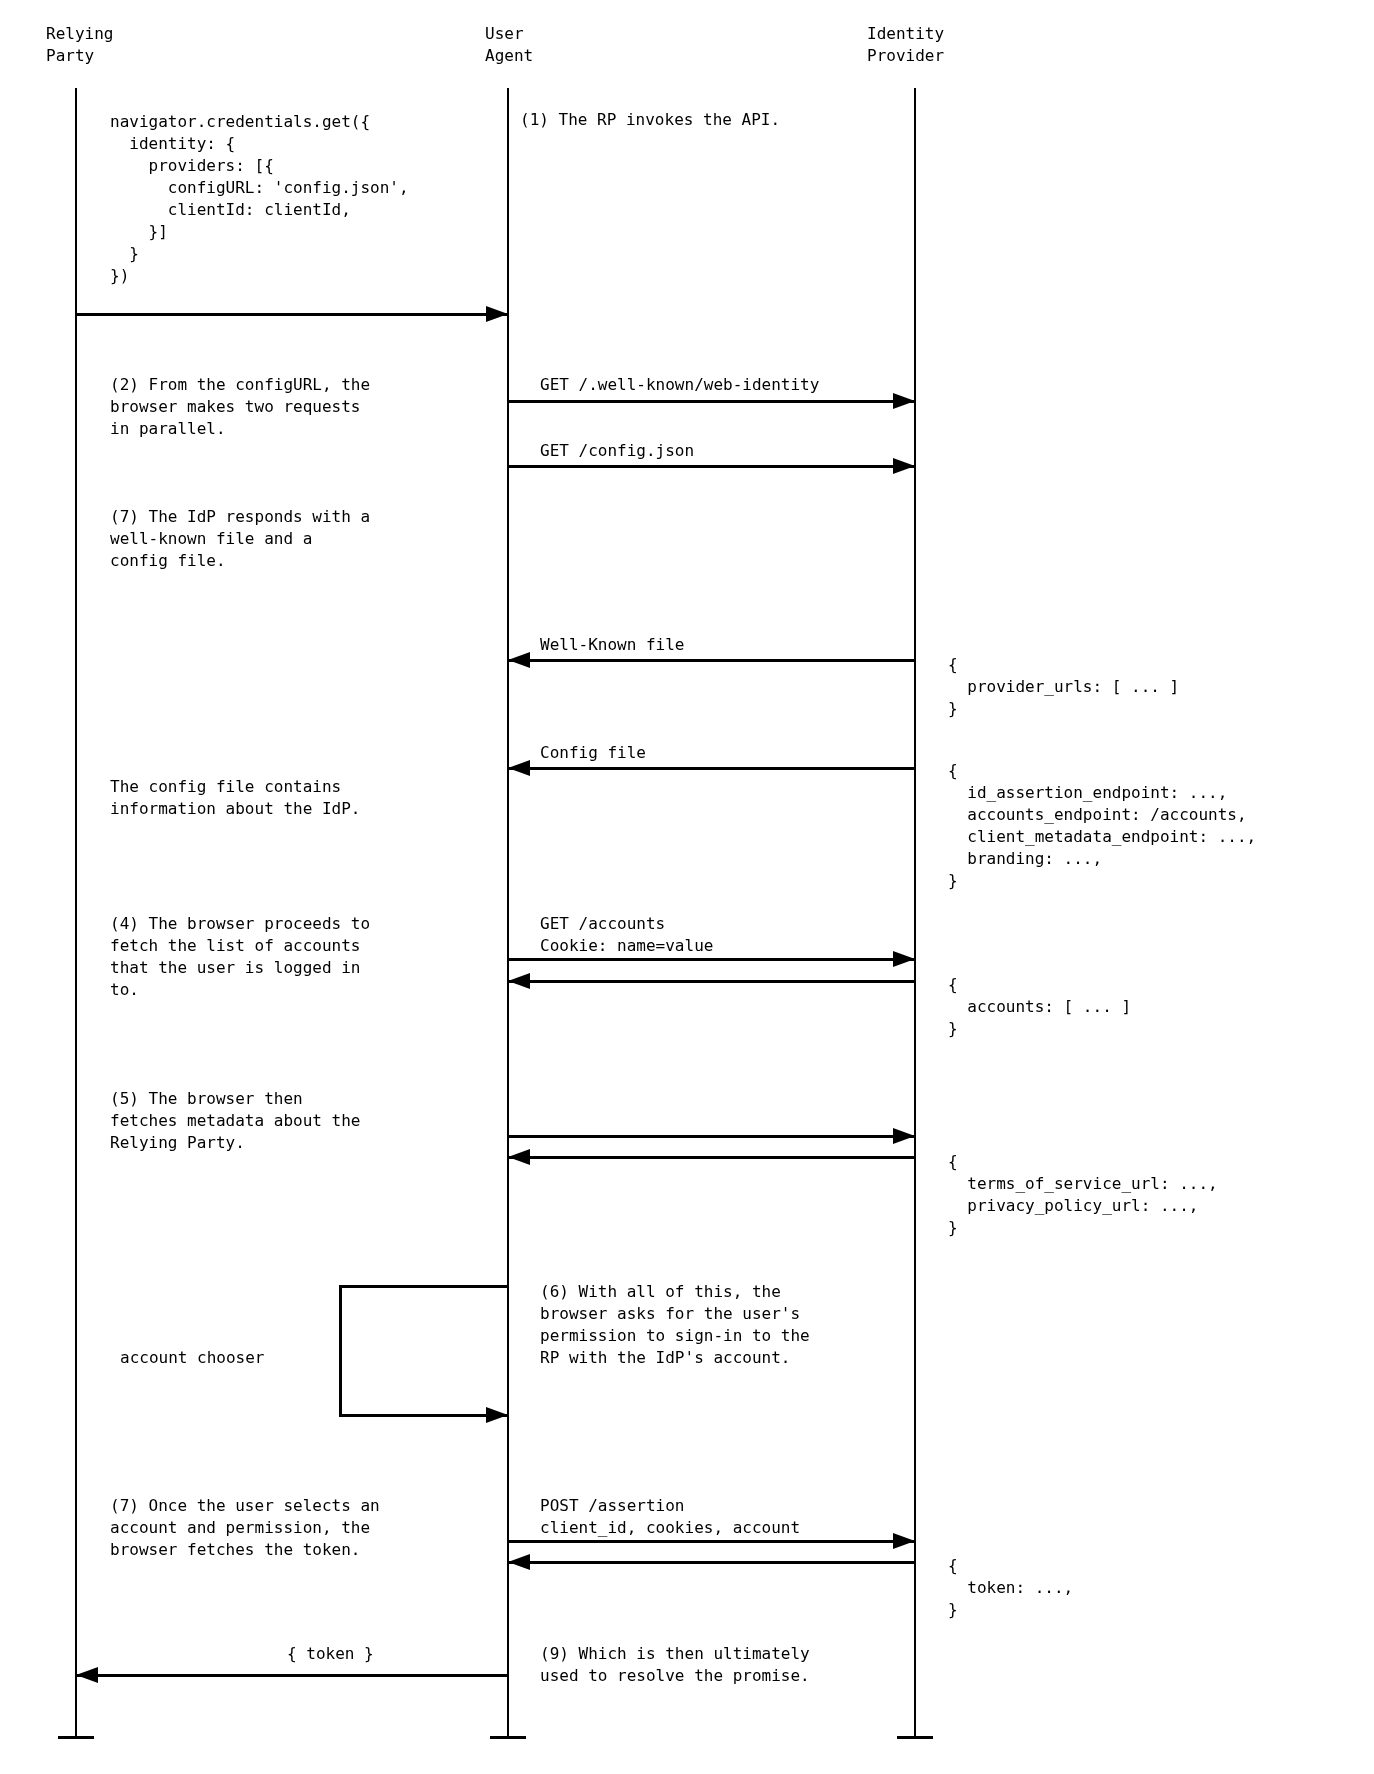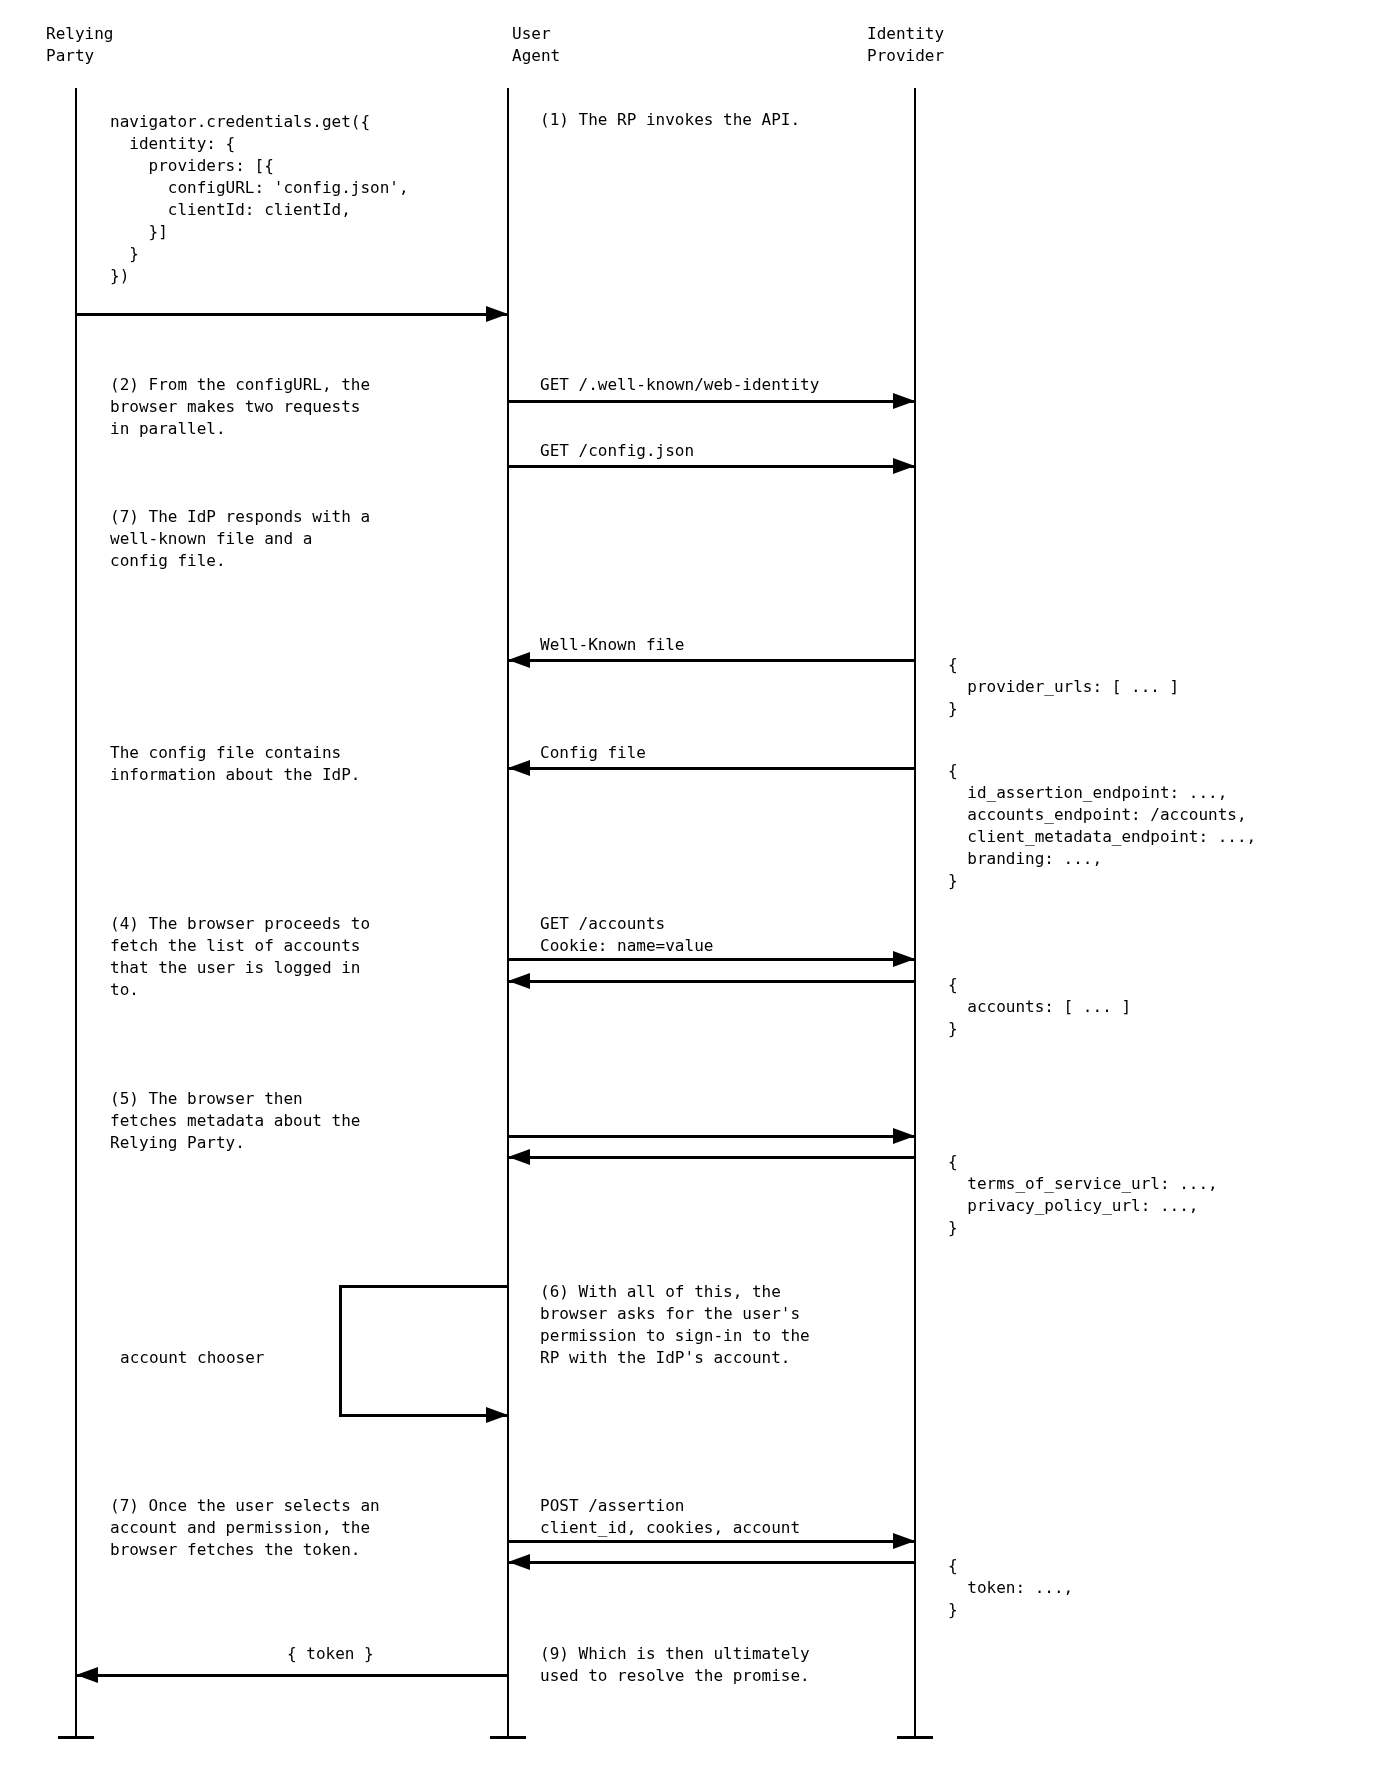--- a/index.html
+++ b/index.html
@@ -26,21 +26,21 @@
   .line-h { position:absolute; height:3px; background:#000; }
   .line-v { position:absolute; width:3px; background:#000; }
 </style>
 </head>
 <body>
 
 <div class="canvas">
 
   <div class="txt" style="left:46px;top:23px">Relying
 Party</div>
-  <div class="txt" style="left:512px;top:23px">User
+  <div class="txt" style="left:485px;top:23px">User
 Agent</div>
   <div class="txt" style="left:867px;top:23px">Identity
 Provider</div>
 
   <div class="lifeline" style="left:75px;top:88px;height:1650px"></div>
   <div class="lifeline" style="left:507px;top:88px;height:1650px"></div>
   <div class="lifeline" style="left:914px;top:88px;height:1650px"></div>
 
   <div class="tick" style="left:58px;top:1736px"></div>
   <div class="tick" style="left:490px;top:1736px"></div>
@@ -53,36 +53,36 @@
       clientId: clientId,
     }]
   }
 })</div>
   <div class="txt" style="left:110px;top:374px">(2) From the configURL, the
 browser makes two requests
 in parallel.</div>
   <div class="txt" style="left:110px;top:506px">(7) The IdP responds with a
 well-known file and a
 config file.</div>
-  <div class="txt" style="left:110px;top:742px">The config file contains
+  <div class="txt" style="left:110px;top:776px">The config file contains
 information about the IdP.</div>
   <div class="txt" style="left:110px;top:913px">(4) The browser proceeds to
 fetch the list of accounts
 that the user is logged in
 to.</div>
   <div class="txt" style="left:110px;top:1088px">(5) The browser then
 fetches metadata about the
 Relying Party.</div>
   <div class="txt" style="left:120px;top:1347px">account chooser</div>
   <div class="txt" style="left:110px;top:1495px">(7) Once the user selects an
 account and permission, the
 browser fetches the token.</div>
   <div class="txt" style="left:287px;top:1643px">{ token }</div>
 
-  <div class="txt" style="left:540px;top:109px">(1) The RP invokes the API.</div>
+  <div class="txt" style="left:520px;top:109px">(1) The RP invokes the API.</div>
   <div class="txt" style="left:540px;top:374px">GET /.well-known/web-identity</div>
   <div class="txt" style="left:540px;top:440px">GET /config.json</div>
   <div class="txt" style="left:540px;top:634px">Well-Known file</div>
   <div class="txt" style="left:540px;top:742px">Config file</div>
   <div class="txt" style="left:540px;top:913px">GET /accounts
 Cookie: name=value</div>
   <div class="txt" style="left:540px;top:1281px">(6) With all of this, the
 browser asks for the user's
 permission to sign-in to the
 RP with the IdP's account.</div>

